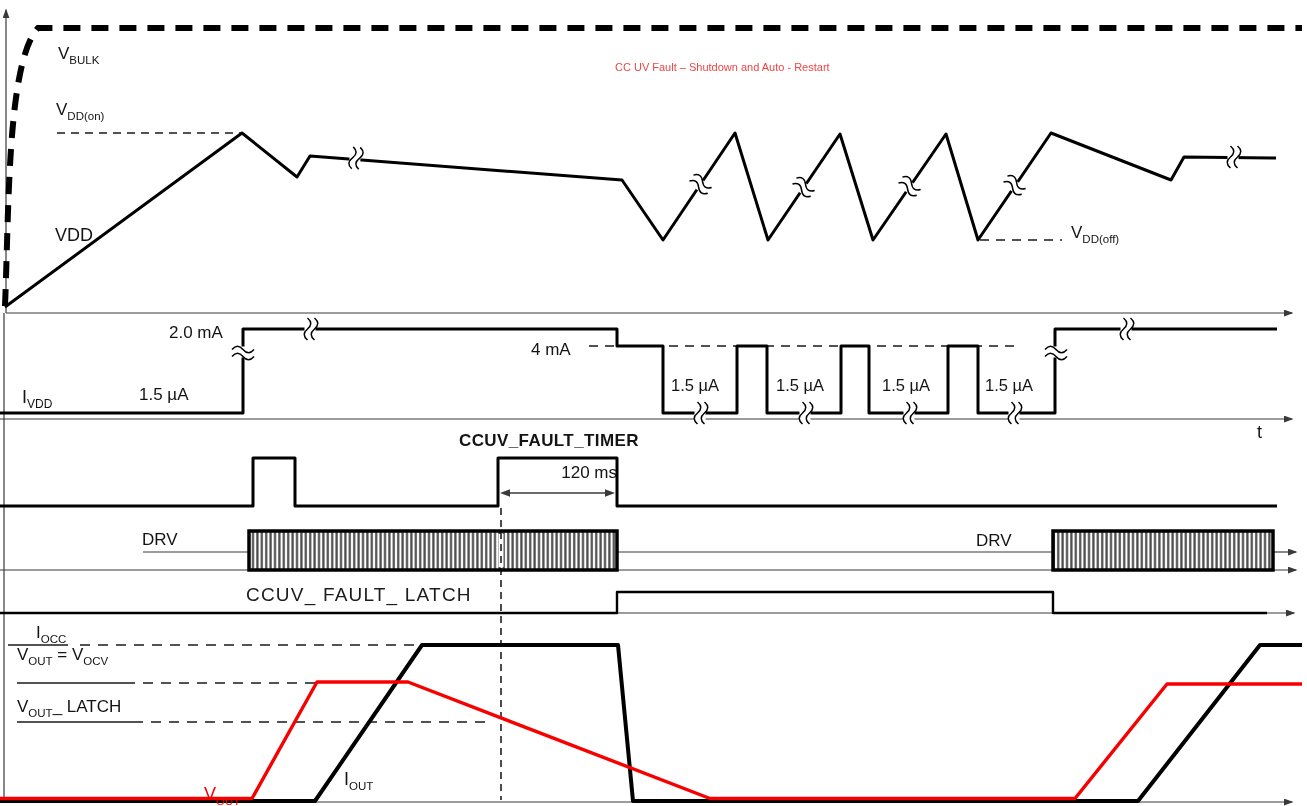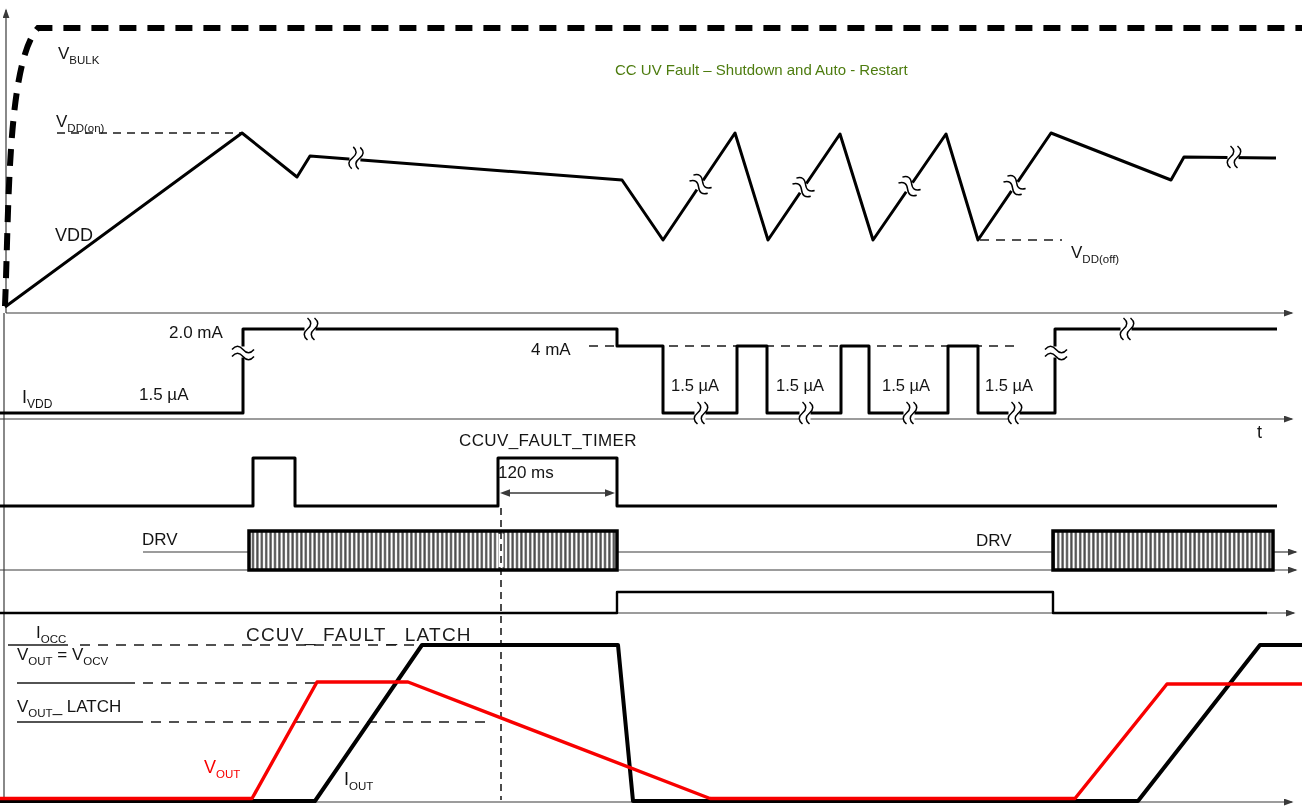--- a/index.html
+++ b/index.html
@@ -14,25 +14,25 @@
   #wavesvg{position:absolute;left:0;top:0;}
   .lbl{
     position:absolute;
     font-size:17px;
     line-height:1.05;
     white-space:nowrap;
     color:#141414;
   }
   .b{font-weight:normal;}
   .sub{font-size:11.5px;position:relative;top:4.5px;letter-spacing:0;}
-  .red{color:#f80000;}
-  .latch-lbl{font-size:19px;letter-spacing:1.2px;color:#1c1c1c;margin-top:40px;}
-  .timer-lbl{font-size:17px;font-weight:normal;letter-spacing:.4px;}
-  .title{font-size:15px;color:#4d7c0f;}
-  .center120{width:119px;text-align:left;}
+  .red{color:#f80000;margin-top:27px;}
+  .latch-lbl{font-size:19px;letter-spacing:1.2px;color:#1c1c1c;}
+  .timer-lbl{font-size:17px;font-weight:bold;letter-spacing:.4px;}
+  .title{font-size:11px;color:#ef4444;}
+  .center120{width:119px;text-align:right;}
   .taxis{font-size:18px;}
 </style>
 </head>
 <body>
 
 <div id="stage">
 
 <svg id="wavesvg" width="1307" height="806" viewBox="0 0 1307 806">
   <defs>
     <marker id="arr" markerUnits="userSpaceOnUse" markerWidth="12" markerHeight="10" refX="8" refY="3.4" orient="auto">
@@ -116,27 +116,27 @@
     <use href="#brk" transform="translate(805,413) rotate(0)"></use>
     <use href="#brk" transform="translate(909,413) rotate(0)"></use>
     <use href="#brk" transform="translate(1014,413) rotate(0)"></use>
     <use href="#brk" transform="translate(1056,352) rotate(90)"></use>
     <use href="#brk" transform="translate(1126,329) rotate(0)"></use>
   </g>
 </svg>
 
 <div class="lbl" style="left:58px;top:45px"><span>V</span><span class="sub">BULK</span></div>
 
-<div class="lbl" style="left:56px;top:113px"><span>V</span><span class="sub">DD(on)</span></div>
+<div class="lbl" style="left:56px;top:101px"><span>V</span><span class="sub">DD(on)</span></div>
 
 <div class="lbl" style="left:55px;top:226px;font-size:18px">VDD</div>
 
 <div class="lbl title" style="left:615px;top:62px">CC UV Fault – Shutdown and Auto - Restart</div>
 
-<div class="lbl" style="left:1071px;top:244px"><span>V</span><span class="sub">DD(off)</span></div>
+<div class="lbl" style="left:1071px;top:224px"><span>V</span><span class="sub">DD(off)</span></div>
 
 <div class="lbl b" style="left:22px;top:388px;font-size:18px"><span>I</span><span class="sub" style="font-size:12px">VDD</span></div>
 
 <div class="lbl" style="left:169px;top:324px">2.0 mA</div>
 
 <div class="lbl" style="left:139px;top:386px">1.5 µA</div>
 
 <div class="lbl" style="left:531px;top:341px">4 mA</div>
 
 <div class="lbl" style="left:671px;top:377px;font-size:16.5px">1.5 µA</div>

